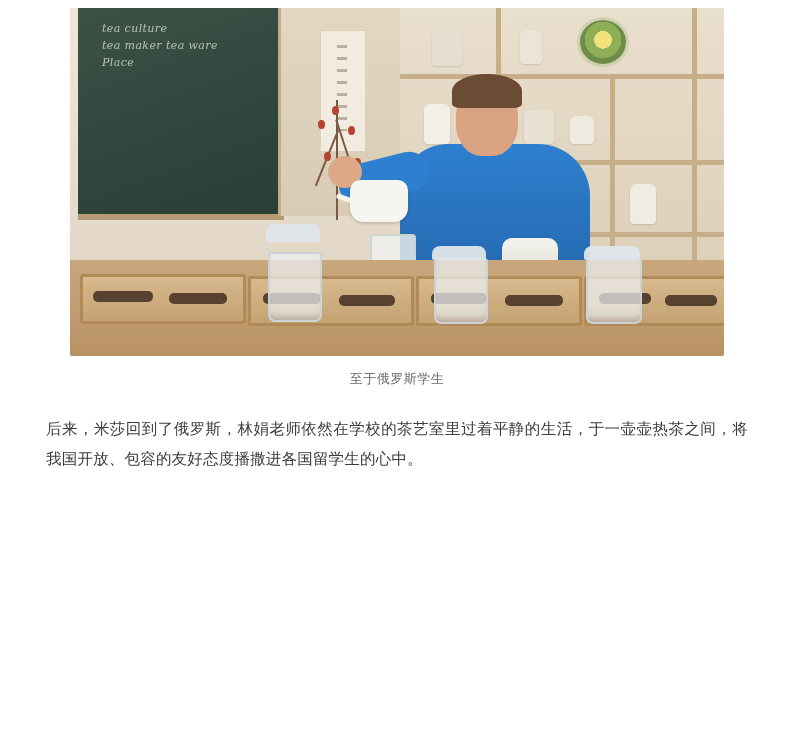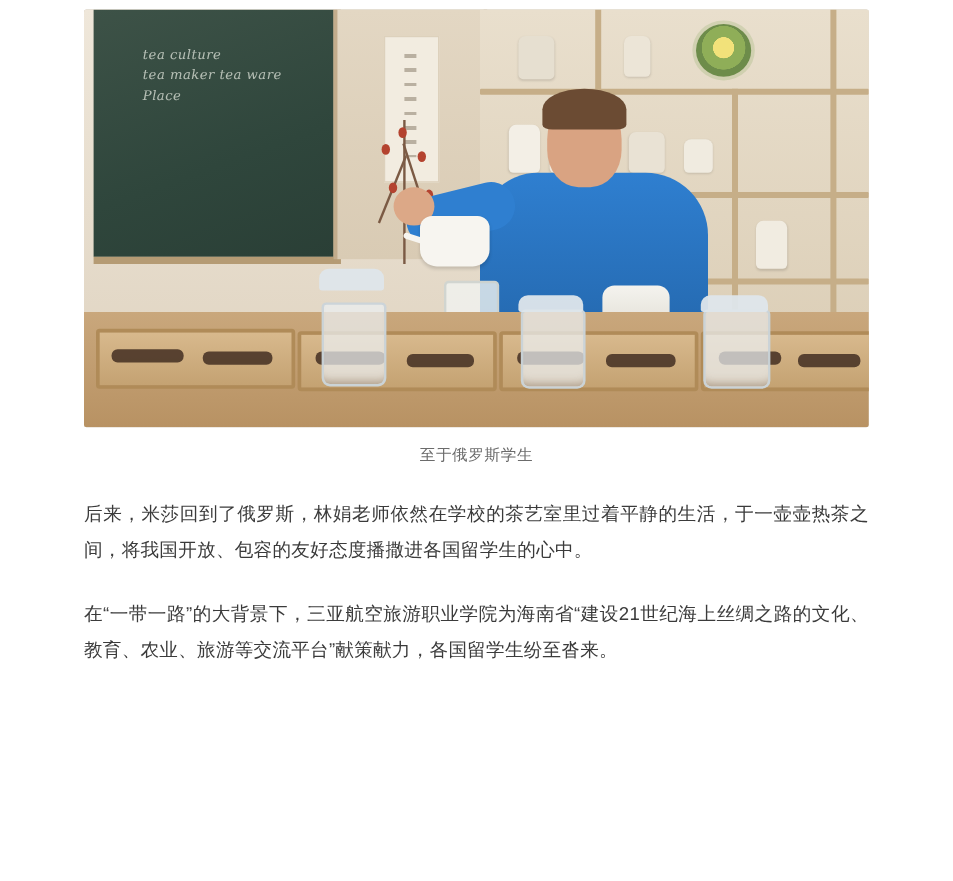--- a/index.html
+++ b/index.html
@@ -47,21 +47,21 @@
   .ph-chalk {
     position: absolute;
     color: rgba(232,236,226,0.72);
     font-family: "DejaVu Serif", serif;
     font-style: italic;
     font-size: 11px;
     line-height: 17px;
     letter-spacing: 0.4px;
     white-space: pre-line;
   }
-  .ph-chalk.top { left: 24px; top: 29px; margin-left: 17px; }
+  .ph-chalk.top { left: 24px; top: 12px; }
   .ph-chalk.mid { left: 14px; top: 110px; }
 
   .ph-panel {
     position: absolute;
     left: 208px; top: 0; width: 122px; height: 208px;
     background: linear-gradient(180deg, #e3d7c3 0%, #d9cbb4 100%);
     border-left: 3px solid #c2ac8c;
     border-right: 3px solid #c2ac8c;
   }
   .ph-scroll {
@@ -217,21 +217,21 @@
   }
 
   .caption {
     text-align: center;
     font-size: 13px;
     color: #6b6b6b;
     padding: 14px 0 0 0;
     letter-spacing: .5px;
   }
   .body-text {
-    padding: 0 70px;
+    padding: 0 46px;
     margin-top: 26px;
   }
   .body-text p {
     margin: 0 0 24px 0;
     font-size: 15.5px;
     line-height: 30px;
     color: #3b3b3b;
     text-align: justify;
     letter-spacing: .2px;
   }
@@ -323,16 +323,15 @@
       <div class="ph-glass-lid" style="left:362px; top:238px; width:54px; height:14px;"></div>
       <div class="ph-glass" style="left:516px; top:250px; width:52px; height:62px;"></div>
       <div class="ph-glass-lid" style="left:514px; top:238px; width:56px; height:14px;"></div>
     </div>
 
     <div class="caption">至于俄罗斯学生</div>
   </div>
 
   <div class="body-text">
     <p>后来，米莎回到了俄罗斯，林娟老师依然在学校的茶艺室里过着平静的生活，于一壶壶热茶之间，将我国开放、包容的友好态度播撒进各国留学生的心中。</p>
-    <p>在“一带一路”的大背景下，三亚航空旅游职业学院为海南省“建设21世纪海上丝绸之路的文化、教育、农业、旅游等交流平台”献策献力，各国留学生纷至沓来。</p>
   </div>
 
 </div>
 
 </body></html>

